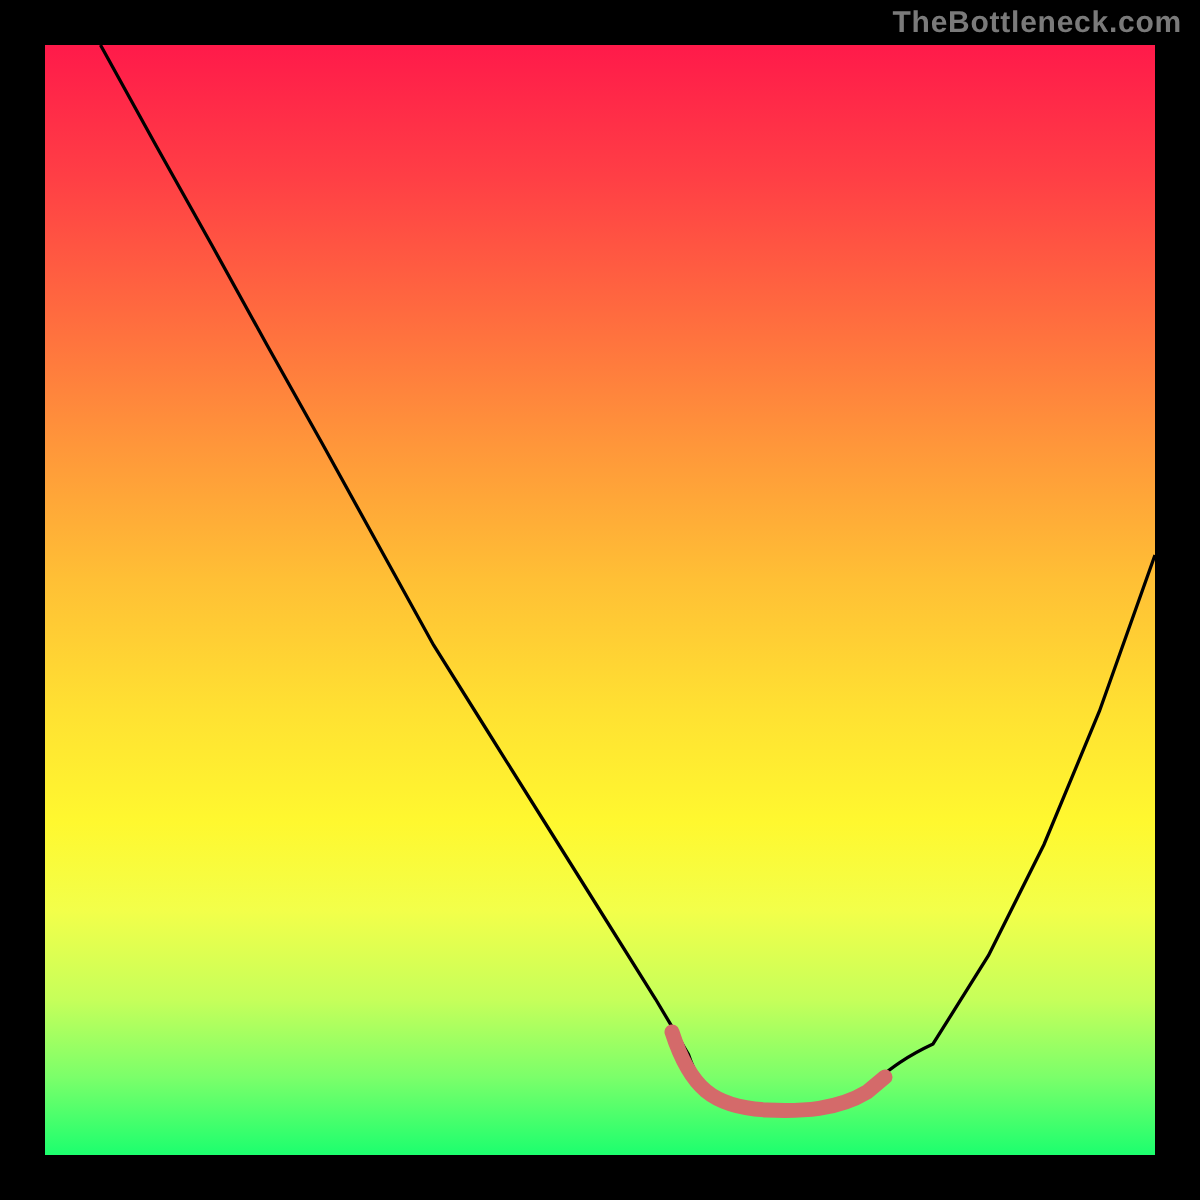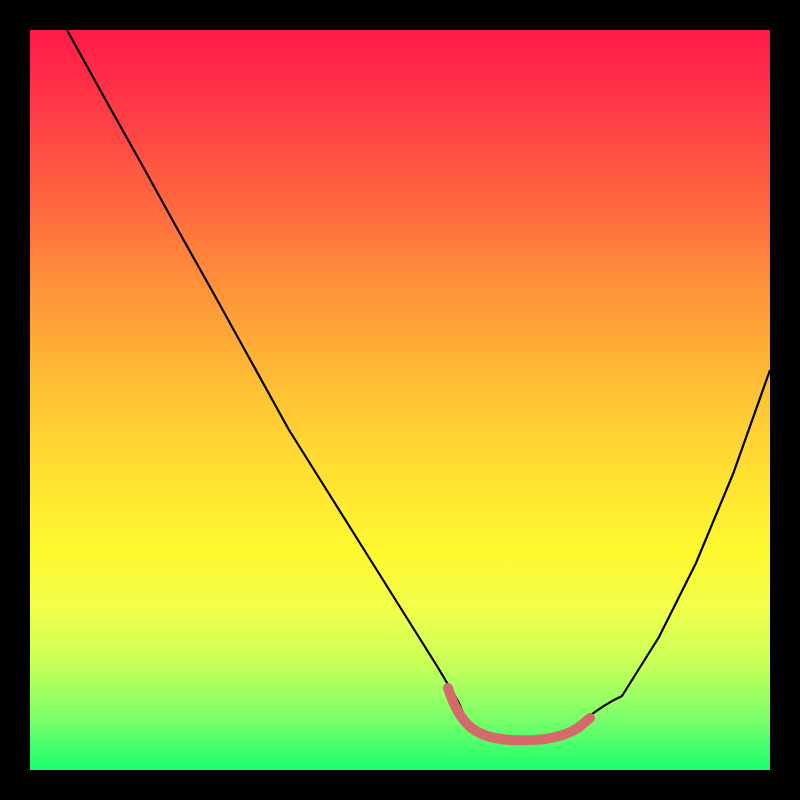--- a/index.html
+++ b/index.html
@@ -84,14 +84,15 @@
                L 703 444
                L 740 340" fill="none" stroke="#000" stroke-width="2.2"></path>
 
       <path d="M 418 658
                C 430 695, 445 708, 481 710
                C 505 711, 528 710, 548 698
                L 560 688" fill="none" stroke="#d46a6a" stroke-width="10" stroke-linecap="round"></path>
     </svg>
   </div>
 
+  <div class="attribution">TheBottleneck.com</div>
 
 </div>
 
 </body></html>

